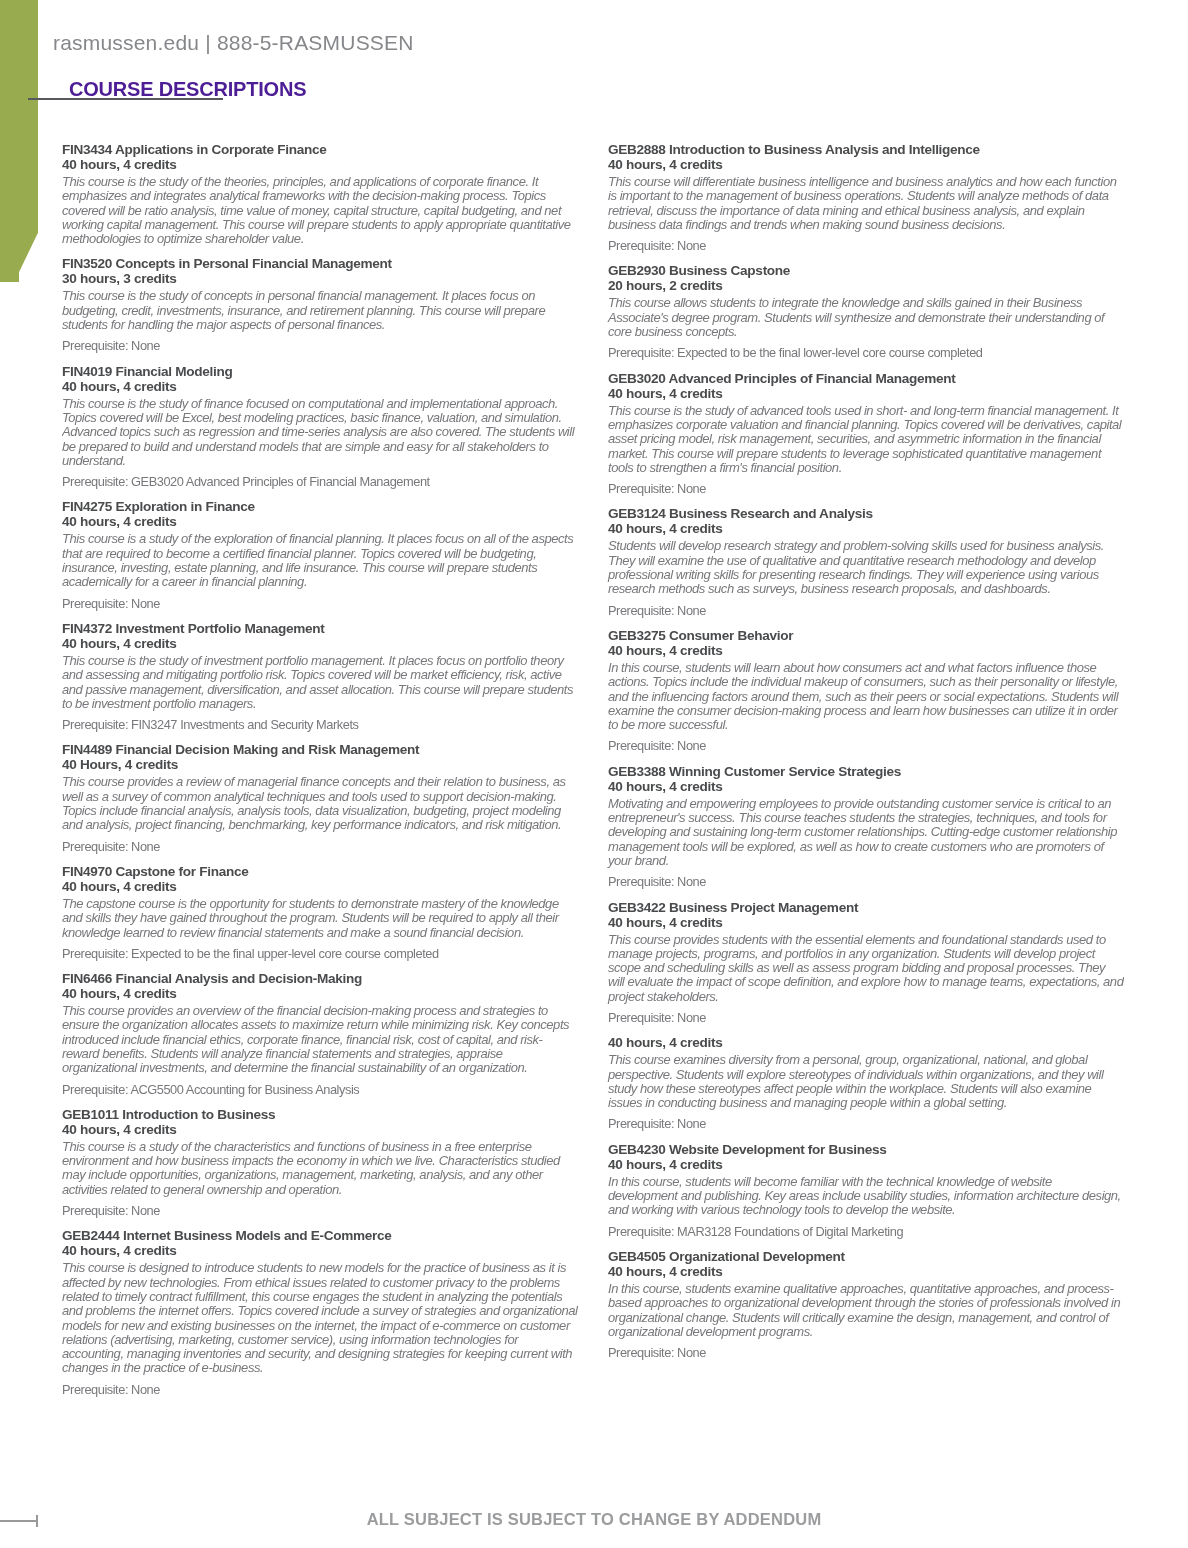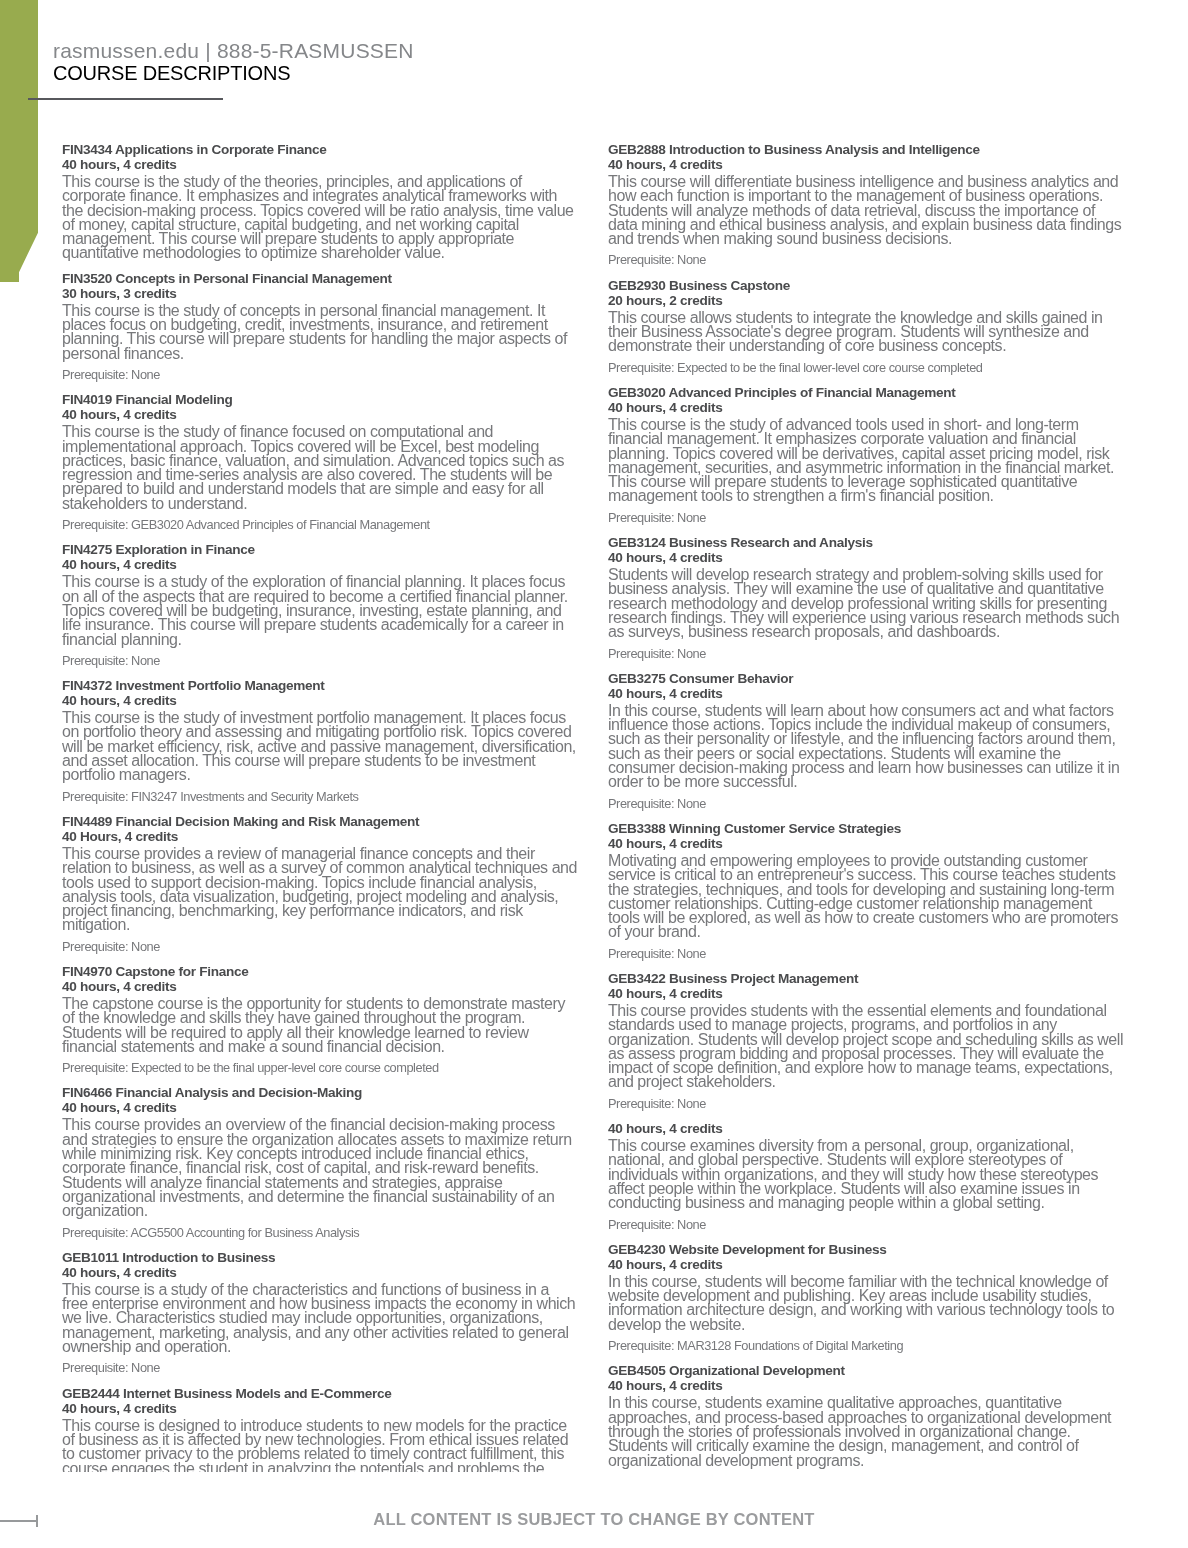--- a/index.html
+++ b/index.html
@@ -19,48 +19,49 @@
   }
   
   .ribbon{
     position:absolute;left:0;top:0;
     width:38px;height:282px;
     background:var(--green);
     clip-path:polygon(0 0,100% 0,100% 82.5%,50% 96.5%,50% 100%,0 100%);
   }
   
   .site-line{
-    position:absolute;left:53px;top:39px;
+    position:absolute;left:53px;top:31px;
     font-size:21px;color:#85878A;letter-spacing:0.2px;
   }
   .section-title{
-    position:absolute;left:53px;top:62px;margin:0;
-    font-size:20px;font-weight:normal;color:#000000;
+    position:absolute;left:53px;top:62px;margin:16px;
+    font-size:20px;font-weight:bold;color:#4c1d95;
     letter-spacing:-0.2px;
   }
   .header-rule{
     position:absolute;left:28px;top:98px;
     width:195px;height:2px;background:#57585C;
   }
   
   .cols{
     position:absolute;left:62px;top:142px;
     width:1062px;height:1330px;
     display:flex;gap:30px;overflow:hidden;
   }
   .col{width:520px;}
   .course{margin-bottom:10px;}
   .c-title,.c-credits{
     font-size:13.6px;font-weight:bold;color:var(--title);
     letter-spacing:-0.3px;line-height:15px;
   }
   .c-desc{
-    font-size:16px;color:var(--body);
+    font-size:13px;color:var(--body);
     letter-spacing:-0.45px;line-height:14.3px;
     margin-top:3px;
+    font-style:italic;
   }
   .c-prereq{
     font-size:12.8px;color:var(--body);
     letter-spacing:-0.45px;line-height:14.3px;
     margin-top:7px;
   }
   
   .footer-line{
     position:absolute;left:0;top:1520px;
     width:37px;height:2px;background:#97999B;
@@ -217,15 +218,15 @@
           <div class="c-prereq">Prerequisite: None</div>
         </div>
       </div>
   </div>
 
   <div class="footer-line"></div>
   <div class="footer-tick"></div>
 
   <div class="page-number">108</div>
 
-  <div class="footer-notice">ALL CONTENT IS SUBJECT TO CHANGE BY CONTENT</div>
+  <div class="footer-notice">ALL SUBJECT IS SUBJECT TO CHANGE BY ADDENDUM</div>
 
 </div>
 
 </body></html>

